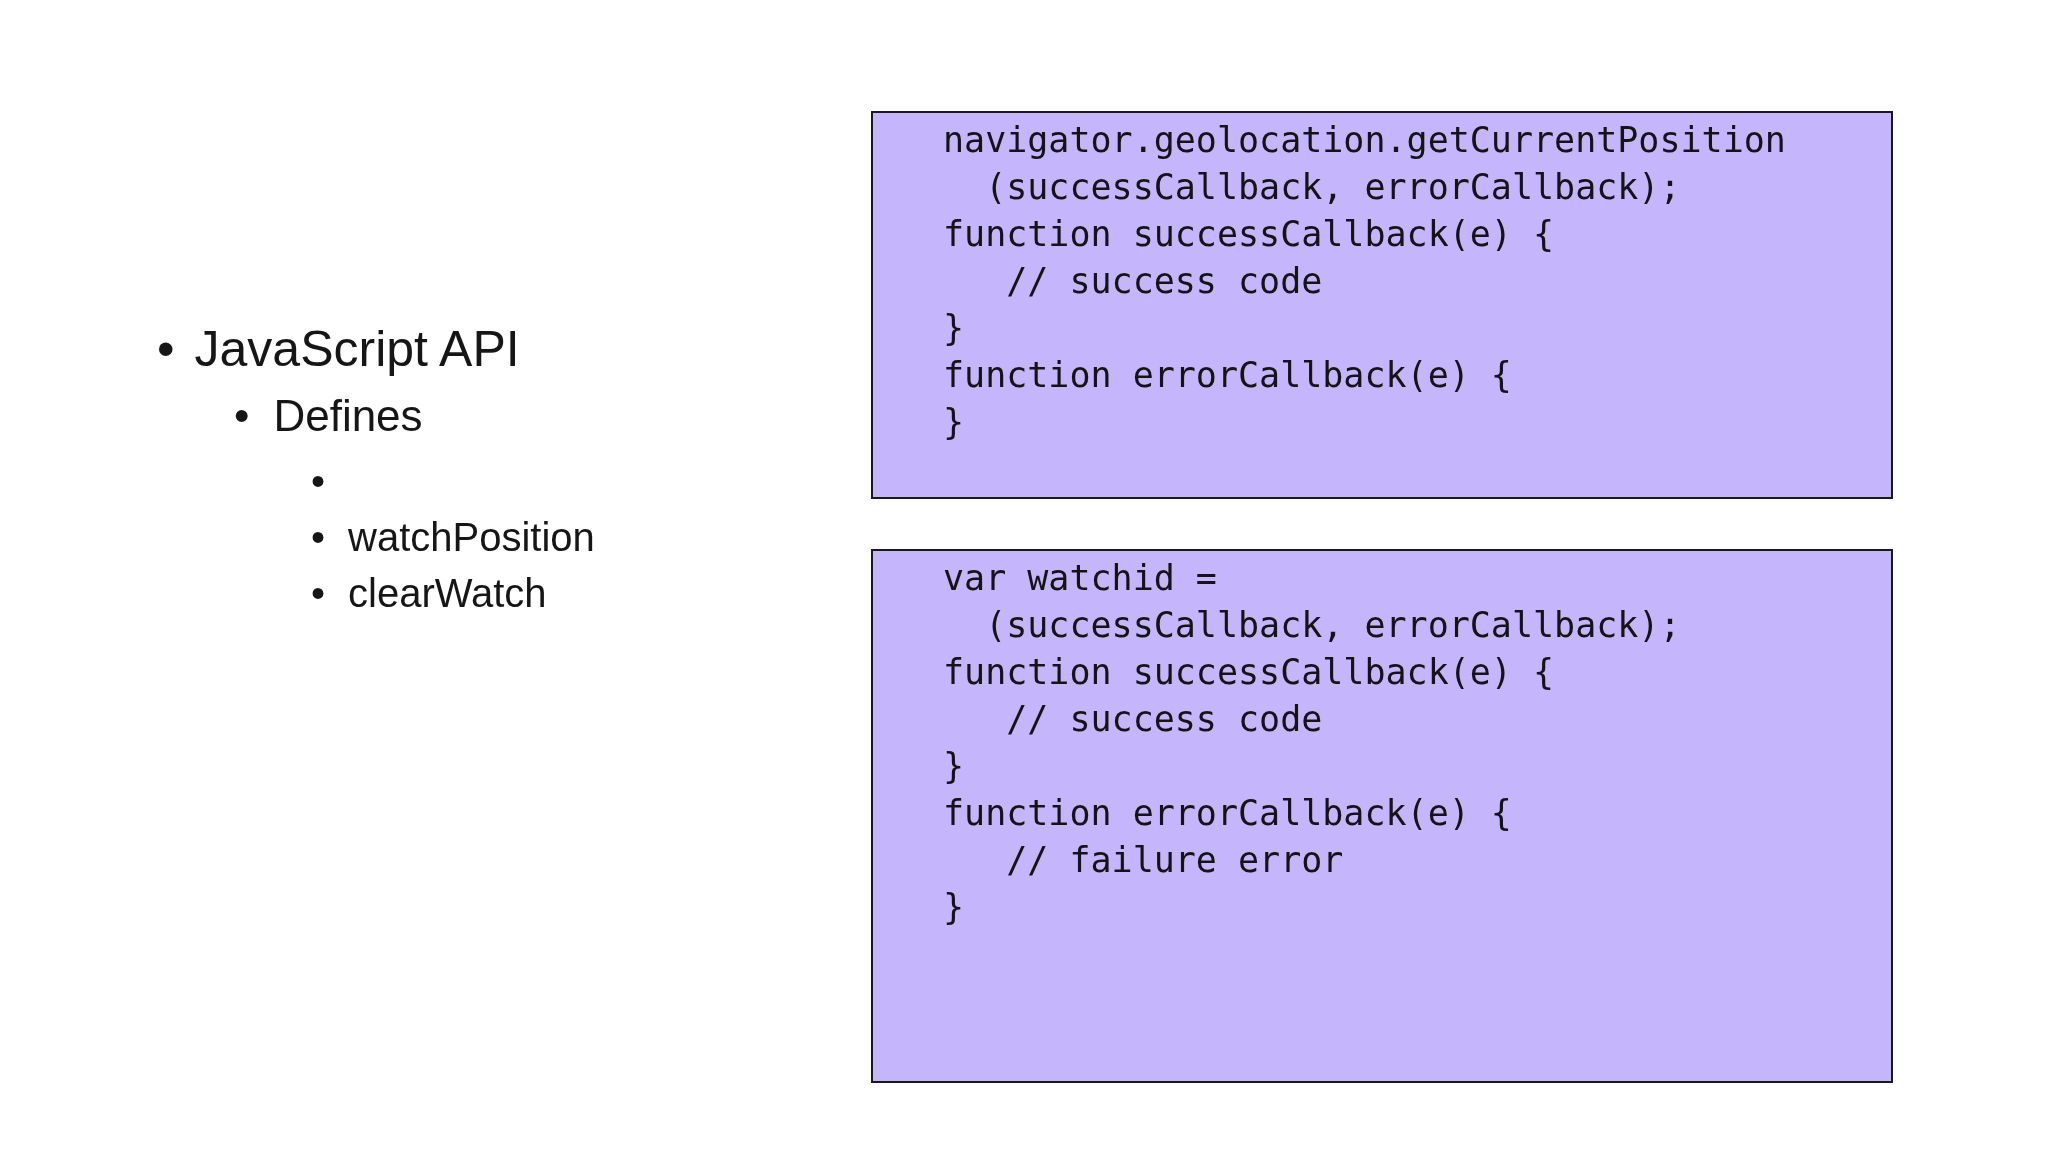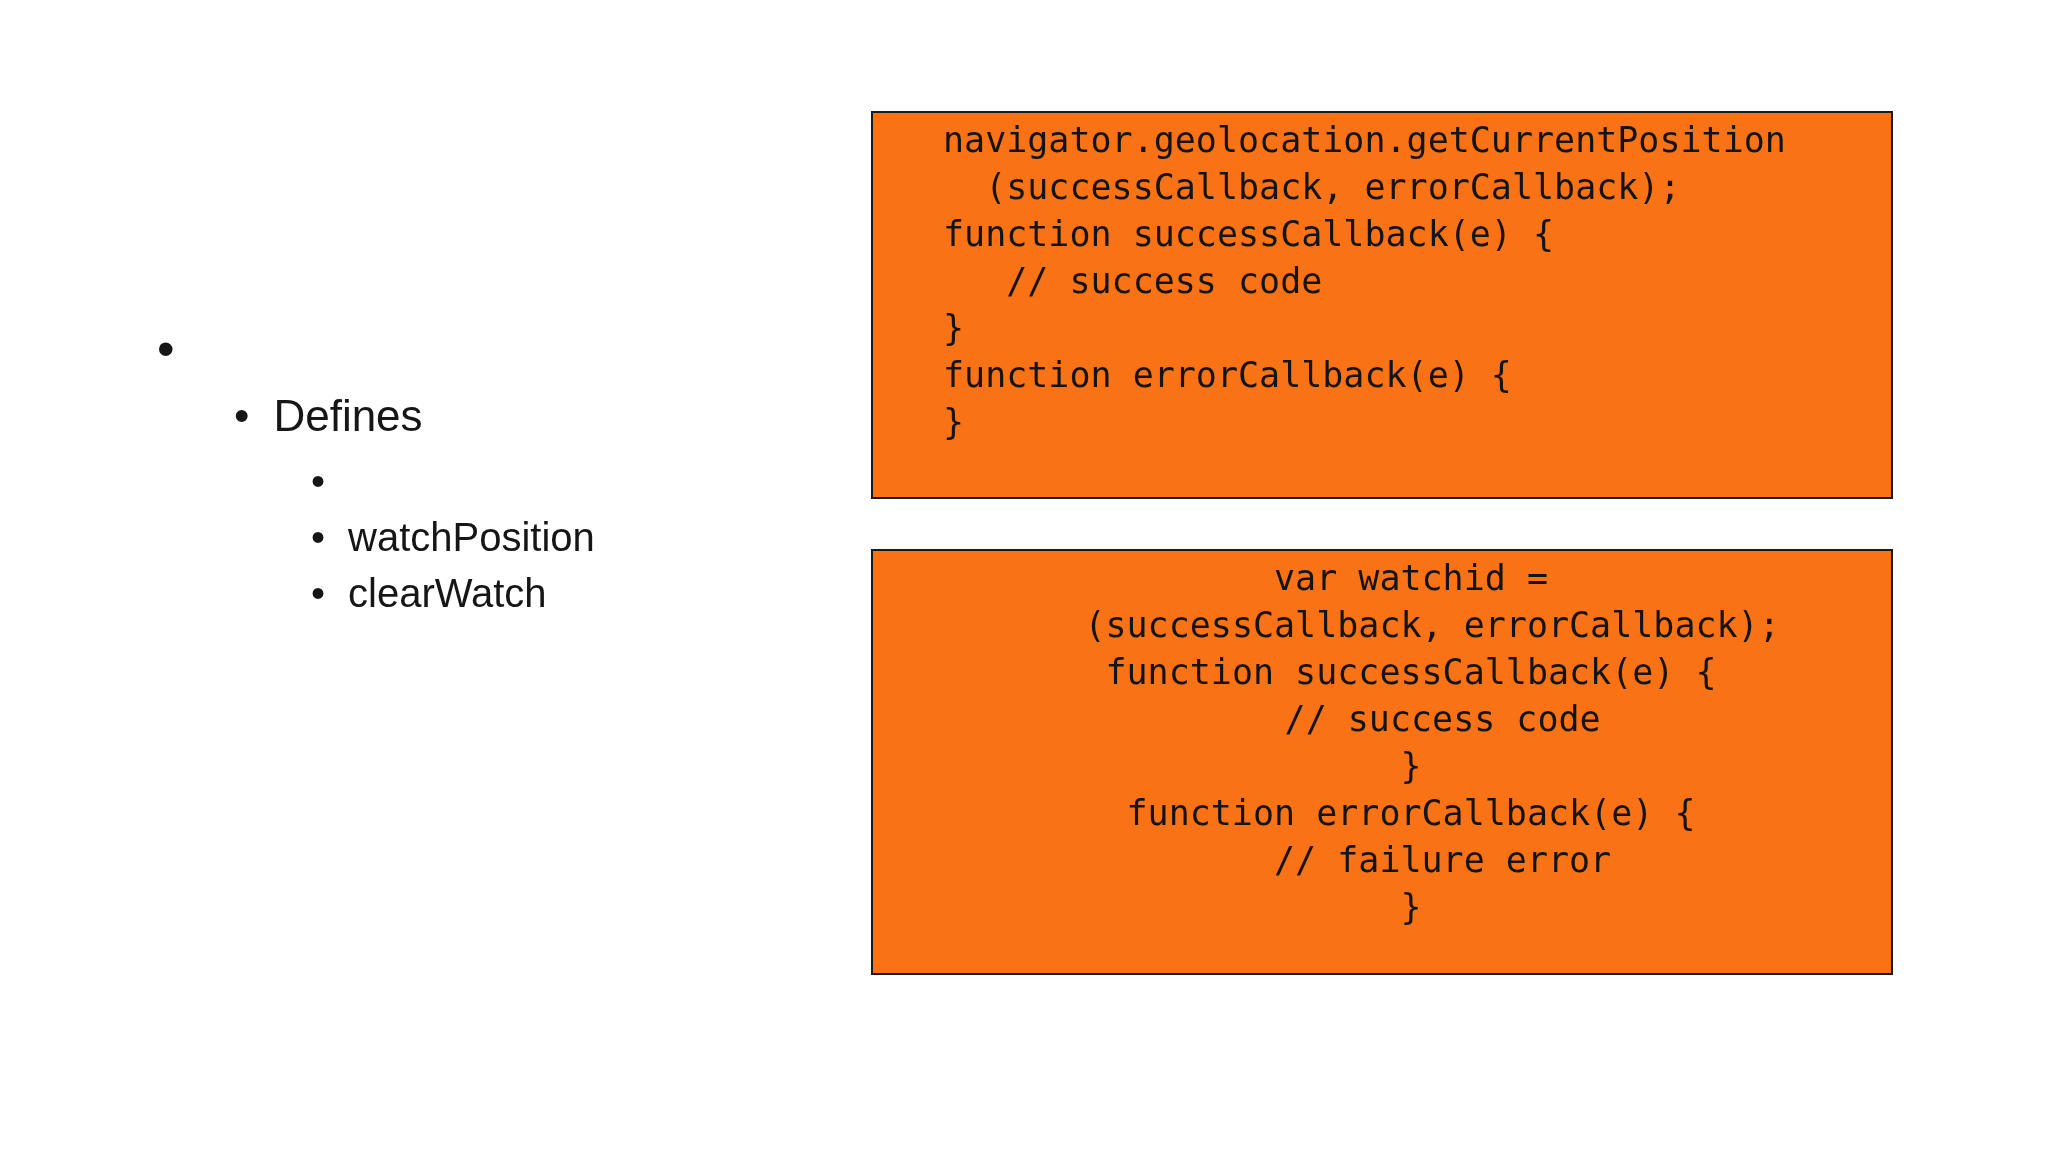--- a/index.html
+++ b/index.html
@@ -34,41 +34,42 @@
   .row-l2 .bullet { margin-right: 24px; }
   .row-l3a .bullet, .row-l3b .bullet, .row-l3c .bullet { margin-right: 23px; }
   .bullet { display: inline-block; }
 
   
   .code-box {
     position: absolute;
     left: 871px;
     width: 1022px;
     border: 2px solid #1a1a1a;
-    background: #f97316;
+    background: #c4b5fd;
     box-sizing: border-box;
     padding: 4px 12px 4px 70px;
     font-family: "DejaVu Sans Mono", "Liberation Mono", monospace;
     font-size: 35px;
     line-height: 47px;
     color: #141414;
   }
   .code-box-1 { top: 111px; height: 388px; }
-  .code-box-2 { top: 549px; height: 426px; text-align: center; }
+  .code-box-2 { top: 549px; height: 534px; }
   .code-line {
     white-space: pre;
   }
 </style>
 </head>
 <body>
 
 <div class="slide">
 
   <div class="outline-row row-l1">
     <span class="bullet">•</span>
+    <span>JavaScript API</span>
   </div>
 
   <div class="outline-row row-l2">
     <span class="bullet">•</span>
     <span>Defines</span>
   </div>
 
   <div class="outline-row row-l3a">
     <span class="bullet">•</span>
   </div>

